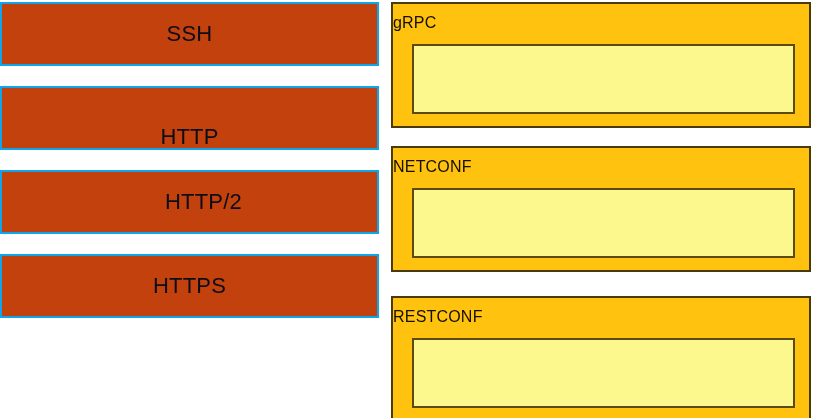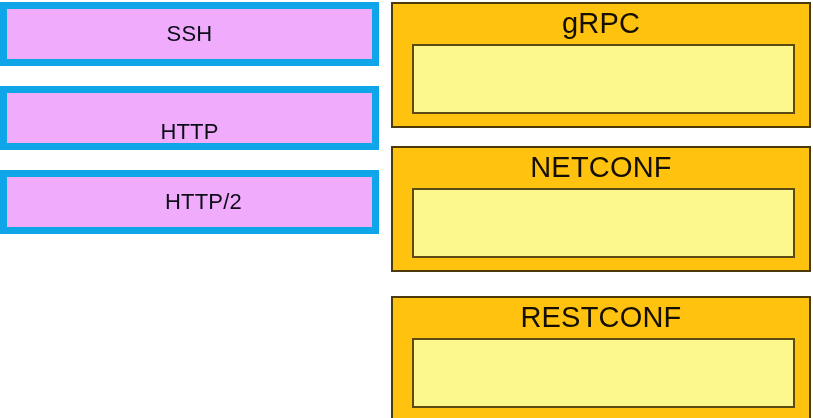--- a/index.html
+++ b/index.html
@@ -27,22 +27,22 @@
     top: 0px;
     width: 381px;
     height: 418px;
   }
   .protocol-box {
     position: absolute;
     left: 0px;
     width: 379px;
     height: 64px;
     box-sizing: border-box;
-    background: #f0abfc;
-    border: 7px solid #0ea5e9;
+    background: #c2410c;
+    border: 2px solid #0ea5e9;
     display: flex;
     align-items: center;
     justify-content: center;
   }
   .protocol-box .label {
     font-size: 22px;
     color: #0d0d18;
     letter-spacing: 0.2px;
     line-height: 1;
   }
@@ -70,22 +70,22 @@
   }
   .ib0 { top: 2px; }
   .ib1 { top: 146px; padding-left: 48px; }
   .ib2 { top: 296px; }
 
   .interface-box .title {
     position: absolute;
     top: 3px;
     left: 0;
     right: 0;
-    text-align: center;
-    font-size: 29px;
+    text-align: left;
+    font-size: 16px;
     color: #140f02;
     line-height: 32px;
     letter-spacing: 0.2px;
   }
   .interface-box .panel {
     position: absolute;
     left: 19px;
     top: 40px;
     width: 383px;
     height: 70px;
@@ -106,20 +106,23 @@
     </div>
 
     <div class="protocol-box pb1">
       <span class="label">HTTP</span>
     </div>
 
     <div class="protocol-box pb2">
       <span class="label">HTTP/2</span>
     </div>
 
+    <div class="protocol-box pb3">
+      <span class="label">HTTPS</span>
+    </div>
 
   </div>
 
   <div class="interface-column">
 
     <div class="interface-box ib0">
       <div class="title">gRPC</div>
       <div class="panel"></div>
     </div>
 

